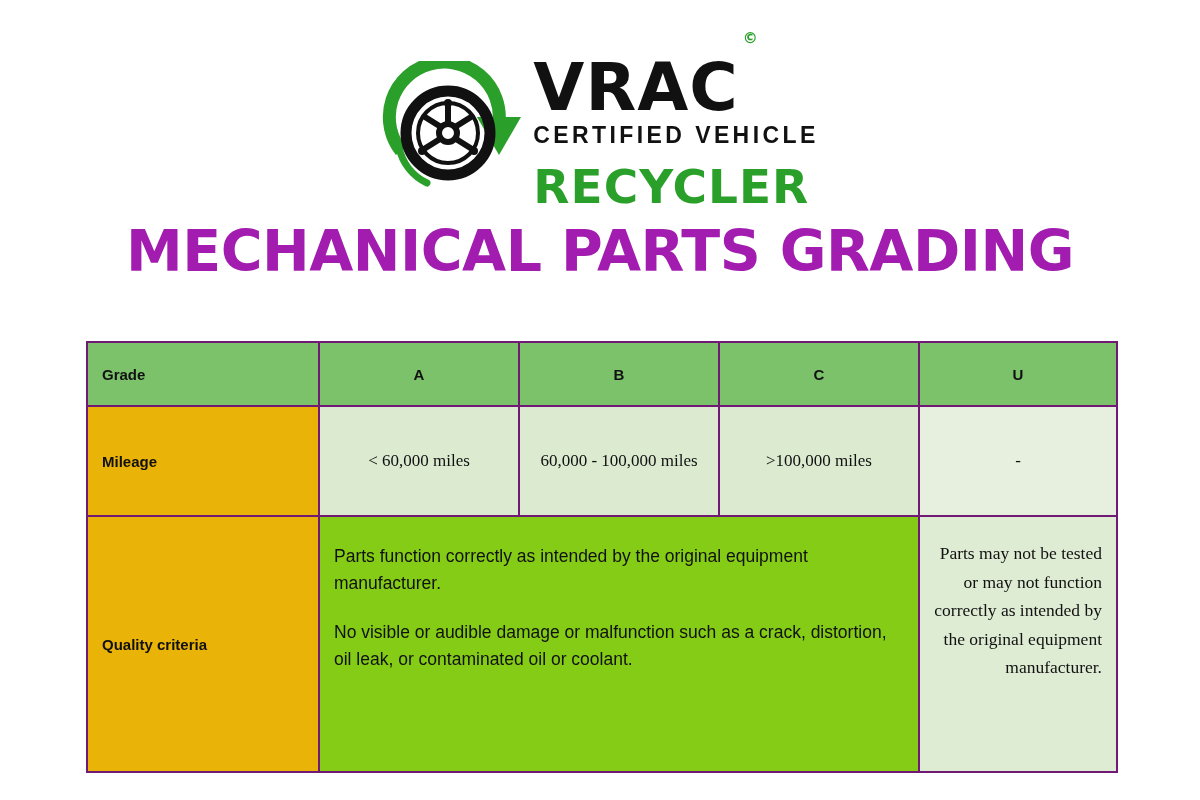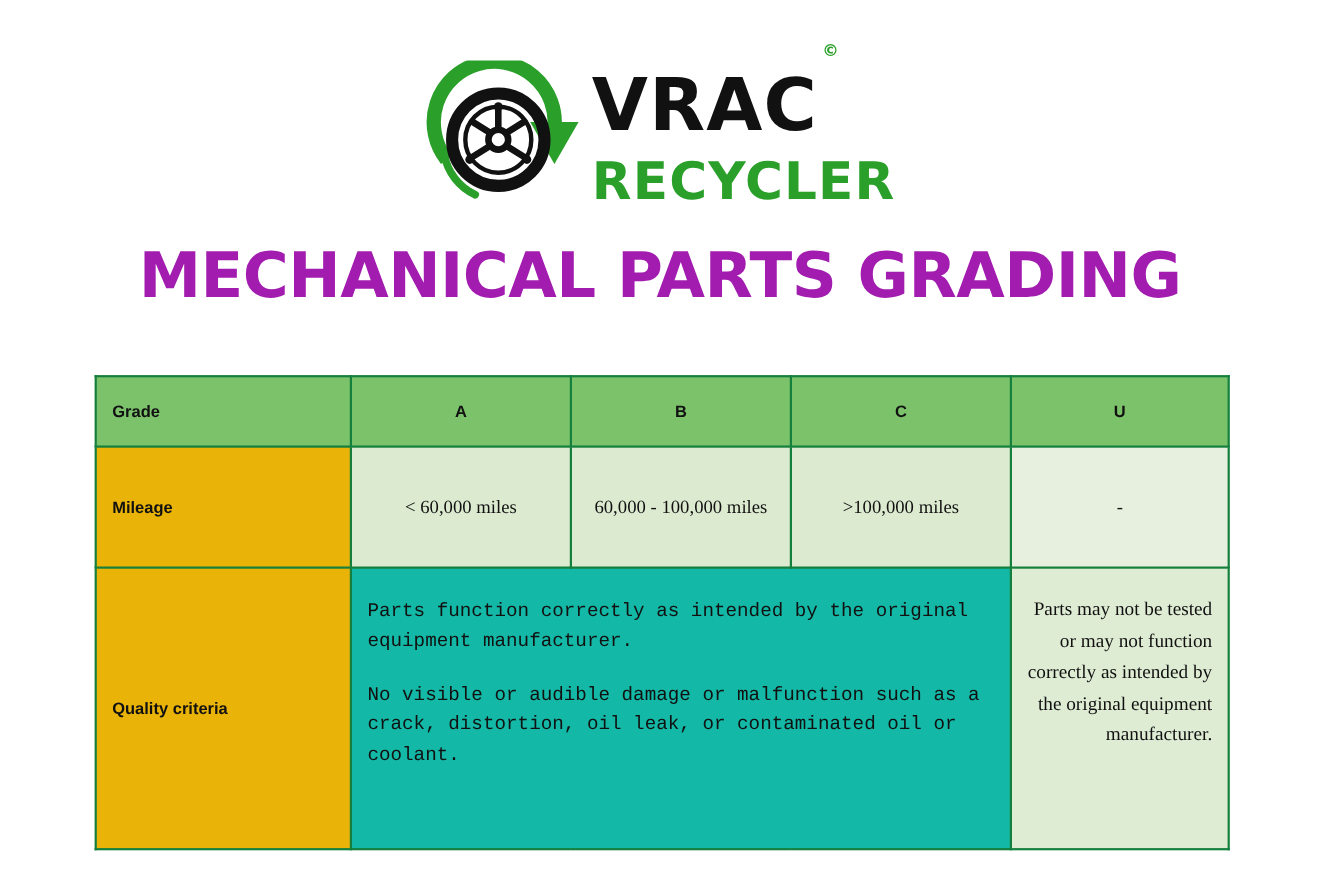--- a/index.html
+++ b/index.html
@@ -103,21 +103,21 @@
     position: absolute;
     left: 86px;
     top: 341px;
     width: 1030px;
     border-collapse: collapse;
     table-layout: fixed;
   }
   .grading-table td {
     vertical-align: middle;
     padding: 0;
-    border: 2px solid #15803d;
+    border: 2px solid #701a75;
   }
   .hdr {
     background: #7bc26a;
     font-weight: bold;
     font-size: 15px;
     height: 62px;
     color: #111111;
   }
   .hdr-label {
     text-align: left;
@@ -149,22 +149,22 @@
     font-family: "Liberation Serif", serif;
     font-size: 17px;
     color: #111111;
     padding: 8px 10px !important;
   }
   .mileage-row td { height: 92px; }
 
   .criteria-row td { height: 218px; vertical-align: top; }
   .criteria-row .row-label { vertical-align: middle; }
   .criteria-main {
-    background: #14b8a6;
-    font-family: Liberation Mono, monospace;
+    background: #84cc16;
+    font-family: Liberation Sans, sans-serif;
     font-size: 17.5px;
     line-height: 1.55;
     color: #111111;
     padding: 26px 22px 10px 14px !important;
     text-align: left;
   }
   .criteria-main p { margin: 0 0 22px 0; }
   .criteria-main p:last-child { margin-bottom: 0; }
   .criteria-u {
     background: #dfecd4;
@@ -202,20 +202,21 @@
           </g>
           <g fill="#111111">
             <circle cx="67" cy="42" r="4"></circle>
             <circle cx="93" cy="90" r="4"></circle>
             <circle cx="41" cy="90" r="4"></circle>
           </g>
         </svg>
       </div>
       <div class="logo-text">
         <div class="logo-vrac"><span>VRAC</span><span class="logo-copy">©</span></div>
+        <div class="logo-sub">CERTIFIED VEHICLE</div>
         <div class="logo-recycler">RECYCLER</div>
       </div>
     </div>
   </div>
 
   <div class="doc-title">MECHANICAL PARTS GRADING</div>
 
   <table class="grading-table">
     <colgroup>
       <col style="width:232px">

